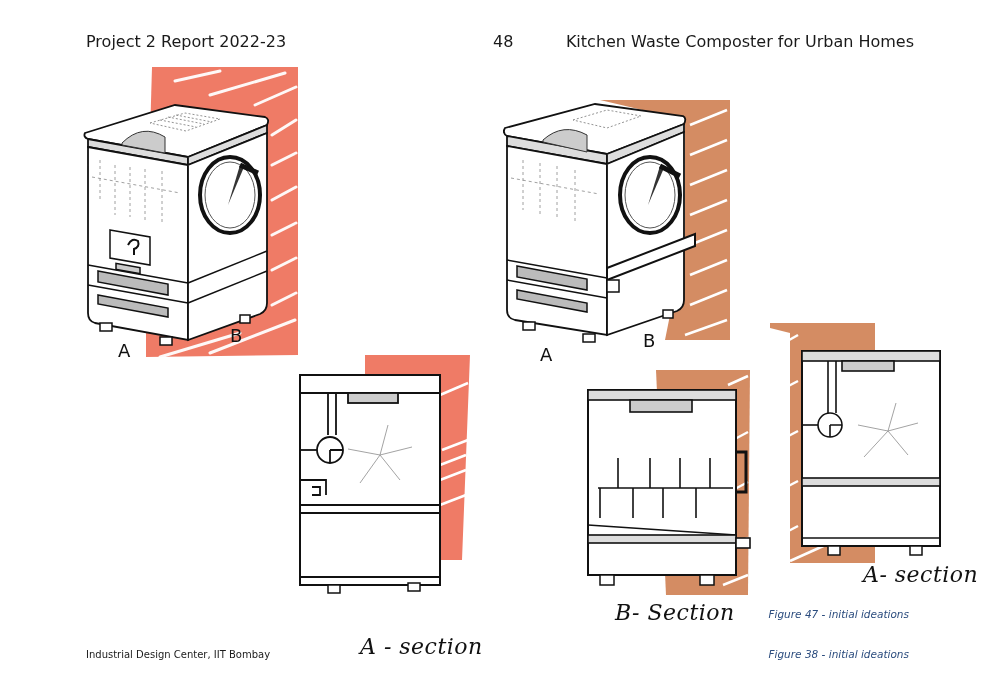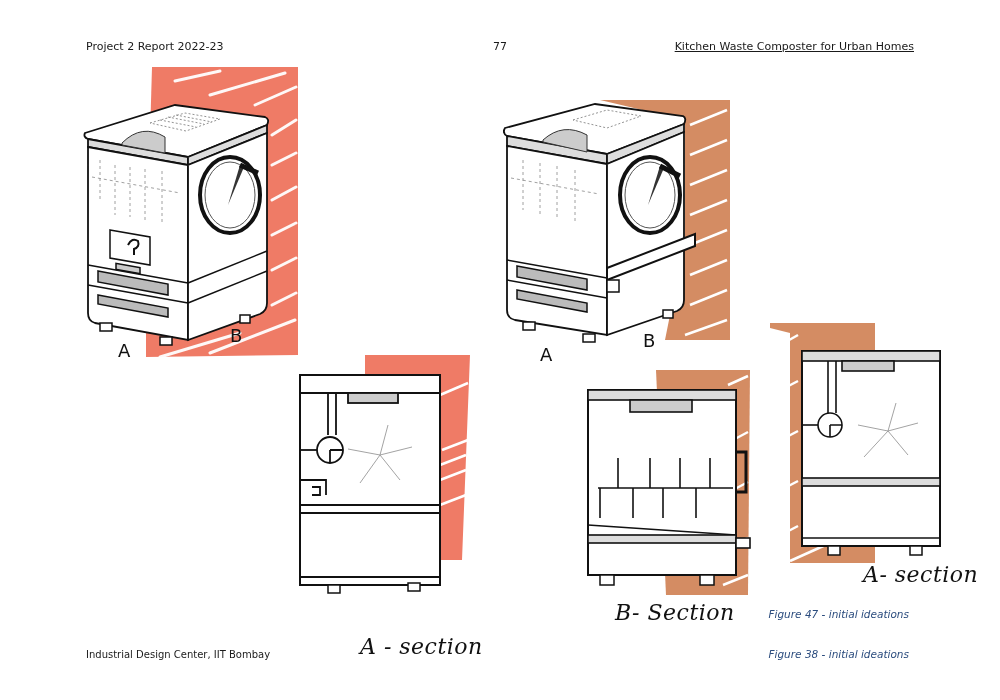--- a/index.html
+++ b/index.html
@@ -1,34 +1,34 @@
 <!DOCTYPE html>
 <html><head>
 <meta charset="utf-8">
 <style>
   html, body { margin:0; padding:0; }
   body { width:1000px; height:700px; background:#ffffff; position:relative; overflow:hidden;
          font-family:"DejaVu Sans", sans-serif; color:#1a1a1a; }
-  .hdr { position:absolute; top:40px; font-size:11px; }
+  .hdr { position:absolute; top:32px; font-size:16px; }
   .hdr-left { left:86px; }
   .hdr-center { left:493px; }
-  .hdr-right { right:86px;text-decoration:underline; }
+  .hdr-right { right:86px; }
   .footer { position:absolute; top:649px; left:86px; font-size:10px; }
   .caption { position:absolute; right:91px; font-size:10.5px; font-style:italic; color:#2b4c7e; }
   .cap37 { top:608px; }
   .cap38 { top:648px; }
   .sketch { position:absolute; }
   .lbl { position:absolute; font-size:18px; color:#111; font-family:"DejaVu Sans", sans-serif; }
   .lbl-section { position:absolute; font-size:22px; color:#111; font-family:"DejaVu Serif", serif; font-style:italic; letter-spacing:0.5px; }
 </style>
 </head>
 <body>
 
 <div class="hdr hdr-left">Project 2 Report  2022-23</div>
-<div class="hdr hdr-center">77</div>
+<div class="hdr hdr-center">48</div>
 <div class="hdr hdr-right">Kitchen Waste Composter for Urban Homes</div>
 
 <svg class="sketch" style="left:80px;top:65px" width="220" height="300" viewBox="0 0 220 300">
 
   <g>
     <polygon points="72,2 218,2 218,290 66,292 66,210 72,2" fill="#ef7b66"></polygon>
     <g stroke="#fff" stroke-width="3" stroke-linecap="round" opacity="0.95">
       <line x1="95" y1="16" x2="140" y2="6"></line>
       <line x1="130" y1="30" x2="205" y2="8"></line>
       <line x1="175" y1="40" x2="216" y2="22"></line>

